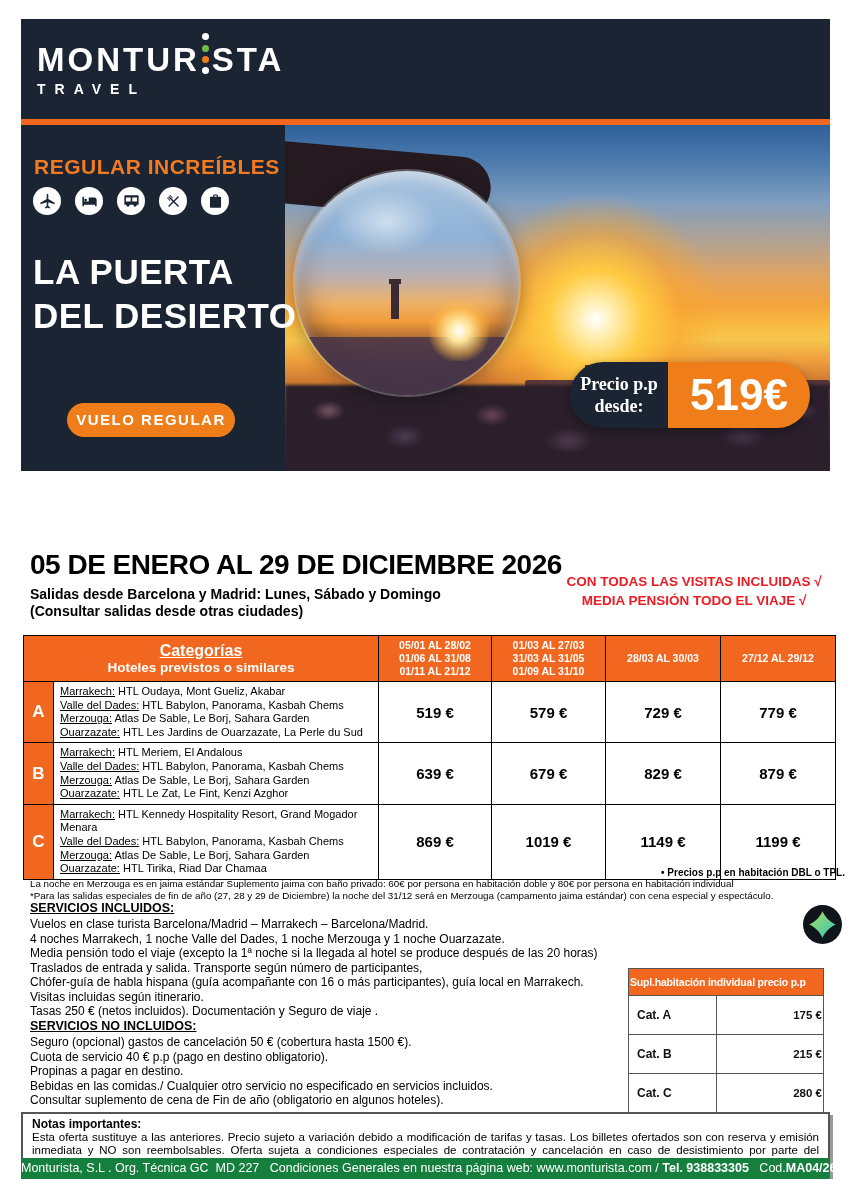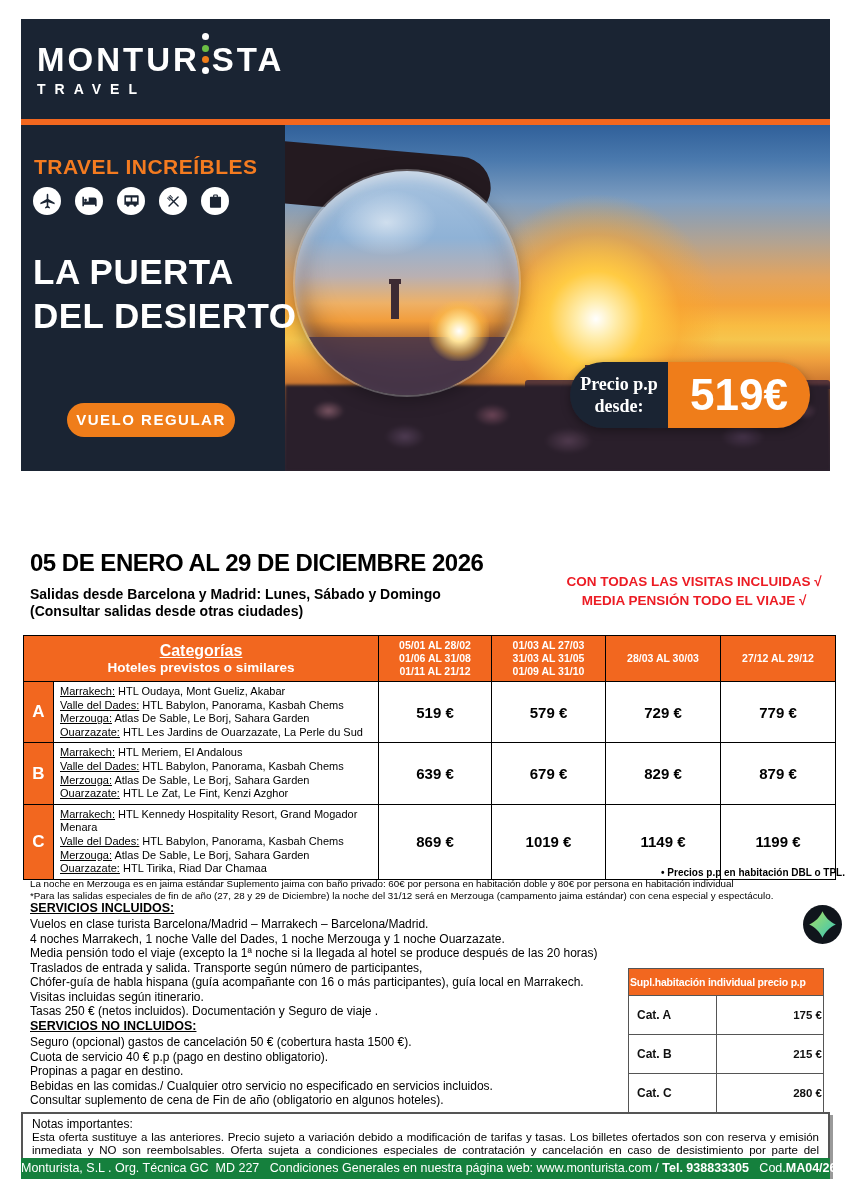--- a/index.html
+++ b/index.html
@@ -77,21 +77,21 @@
 
   
   .banner{left:21px;top:471px;width:809px;height:60px;background:#f9a01b;box-sizing:border-box;
       border-top:5px solid #f2641c;border-bottom:5px solid #f2641c;
       box-shadow:0 -2px 0 #1c1c1c,0 2px 0 #1c1c1c;}
   .banner-duration{position:absolute;left:26px;top:8px;font-size:30px;font-weight:bold;color:#0a0a0a;}
   .banner-center{position:absolute;left:120px;right:40px;top:2px;text-align:center;color:#0a0a0a;
       font-size:19px;font-weight:bold;line-height:23px;}
 
   
-  .date-heading{left:30px;top:549px;font-size:24px;font-weight:bold;letter-spacing:-0.5px;color:#000;}
+  .date-heading{left:30px;top:549px;font-size:28px;font-weight:bold;letter-spacing:-0.5px;color:#000;}
   .departures{left:30px;top:586px;font-size:14px;font-weight:bold;line-height:17px;color:#000;}
   .highlights{left:545px;top:572px;width:298px;text-align:center;color:#ec1c24;font-size:13.5px;font-weight:bold;line-height:19px;}
 
   
   table.ptable{position:absolute;left:23px;top:635px;border-collapse:collapse;table-layout:fixed;}
   table.ptable td,table.ptable th{border:1.5px solid #000;padding:0;}
   .pt-head{background:#f2671f;color:#fff;text-align:center;vertical-align:middle;}
   .pt-title{font-size:16px;font-weight:bold;text-decoration:underline;}
   .pt-sub{font-size:13.5px;font-weight:bold;}
   .pt-dates{font-size:10.5px;font-weight:bold;line-height:13px;}
@@ -115,21 +115,21 @@
   table.stable td,table.stable th{border:1.5px solid #555;}
   .st-head{background:#f2671f;color:#fff;font-size:10.5px;font-weight:bold;text-align:left;height:24px;letter-spacing:-0.2px;}
   .st-label{font-size:12px;font-weight:bold;padding-left:8px;height:36px;vertical-align:middle;background:#fff;}
   .st-value{font-size:11.5px;font-weight:bold;text-align:right;vertical-align:middle;background:#fff;}
 
   .star-badge{left:802px;top:904px;width:41px;height:41px;}
 
   
   .notes-box{left:21px;top:1112px;width:809px;box-sizing:border-box;border:2px solid #555;
       box-shadow:3px 3px 0 #9a9a9a;background:#fff;padding:3px 9px 5px 9px;}
-  .notes-title{font-size:12px;font-weight:normal;color:#000;}
+  .notes-title{font-size:12px;font-weight:bold;color:#000;}
   .notes-body{font-size:11.5px;line-height:12.8px;text-align:justify;color:#000;}
   .footer-bar{left:21px;top:1158px;width:809px;height:21px;background:#15803d;color:#fff;
       text-align:center;font-size:12.5px;line-height:21px;white-space:pre;}
   .footer-bar b{font-weight:bold;}
 </style>
 </head>
 <body>
 
 <div class="page">
 
@@ -152,21 +152,21 @@
       <div class="finger f1"></div>
       <div class="finger f2"></div>
       <div class="ball">
         <div class="ball-ground"></div>
         <div class="ball-tower"></div>
         <div class="ball-sun"></div>
         <div class="ball-glare"></div>
       </div>
     </div>
 
-    <div class="hero-tagline">TRAVEL INCREÍBLES</div>
+    <div class="hero-tagline">REGULAR INCREÍBLES</div>
 
     <div class="hero-icons">
       <span class="hicon">
           <svg viewBox="0 0 24 24">
             <path d="M12 2.2c.6 0 1 .5 1 1.3v5.2l8 4.8v2l-8-2.4v4.6l2 1.5v1.6L12 20l-3 .8v-1.6l2-1.5v-4.6L3 15.5v-2l8-4.8V3.5c0-.8.4-1.3 1-1.3z"></path>
           </svg>
         </span>
       <span class="hicon">
           <svg viewBox="0 0 24 24">
             <path d="M3 6v12h2v-2h14v2h2v-8a3 3 0 0 0-3-3h-7v5H5V6H3zm4 2.5A1.75 1.75 0 1 1 7 12a1.75 1.75 0 0 1 0-3.5z"></path>

